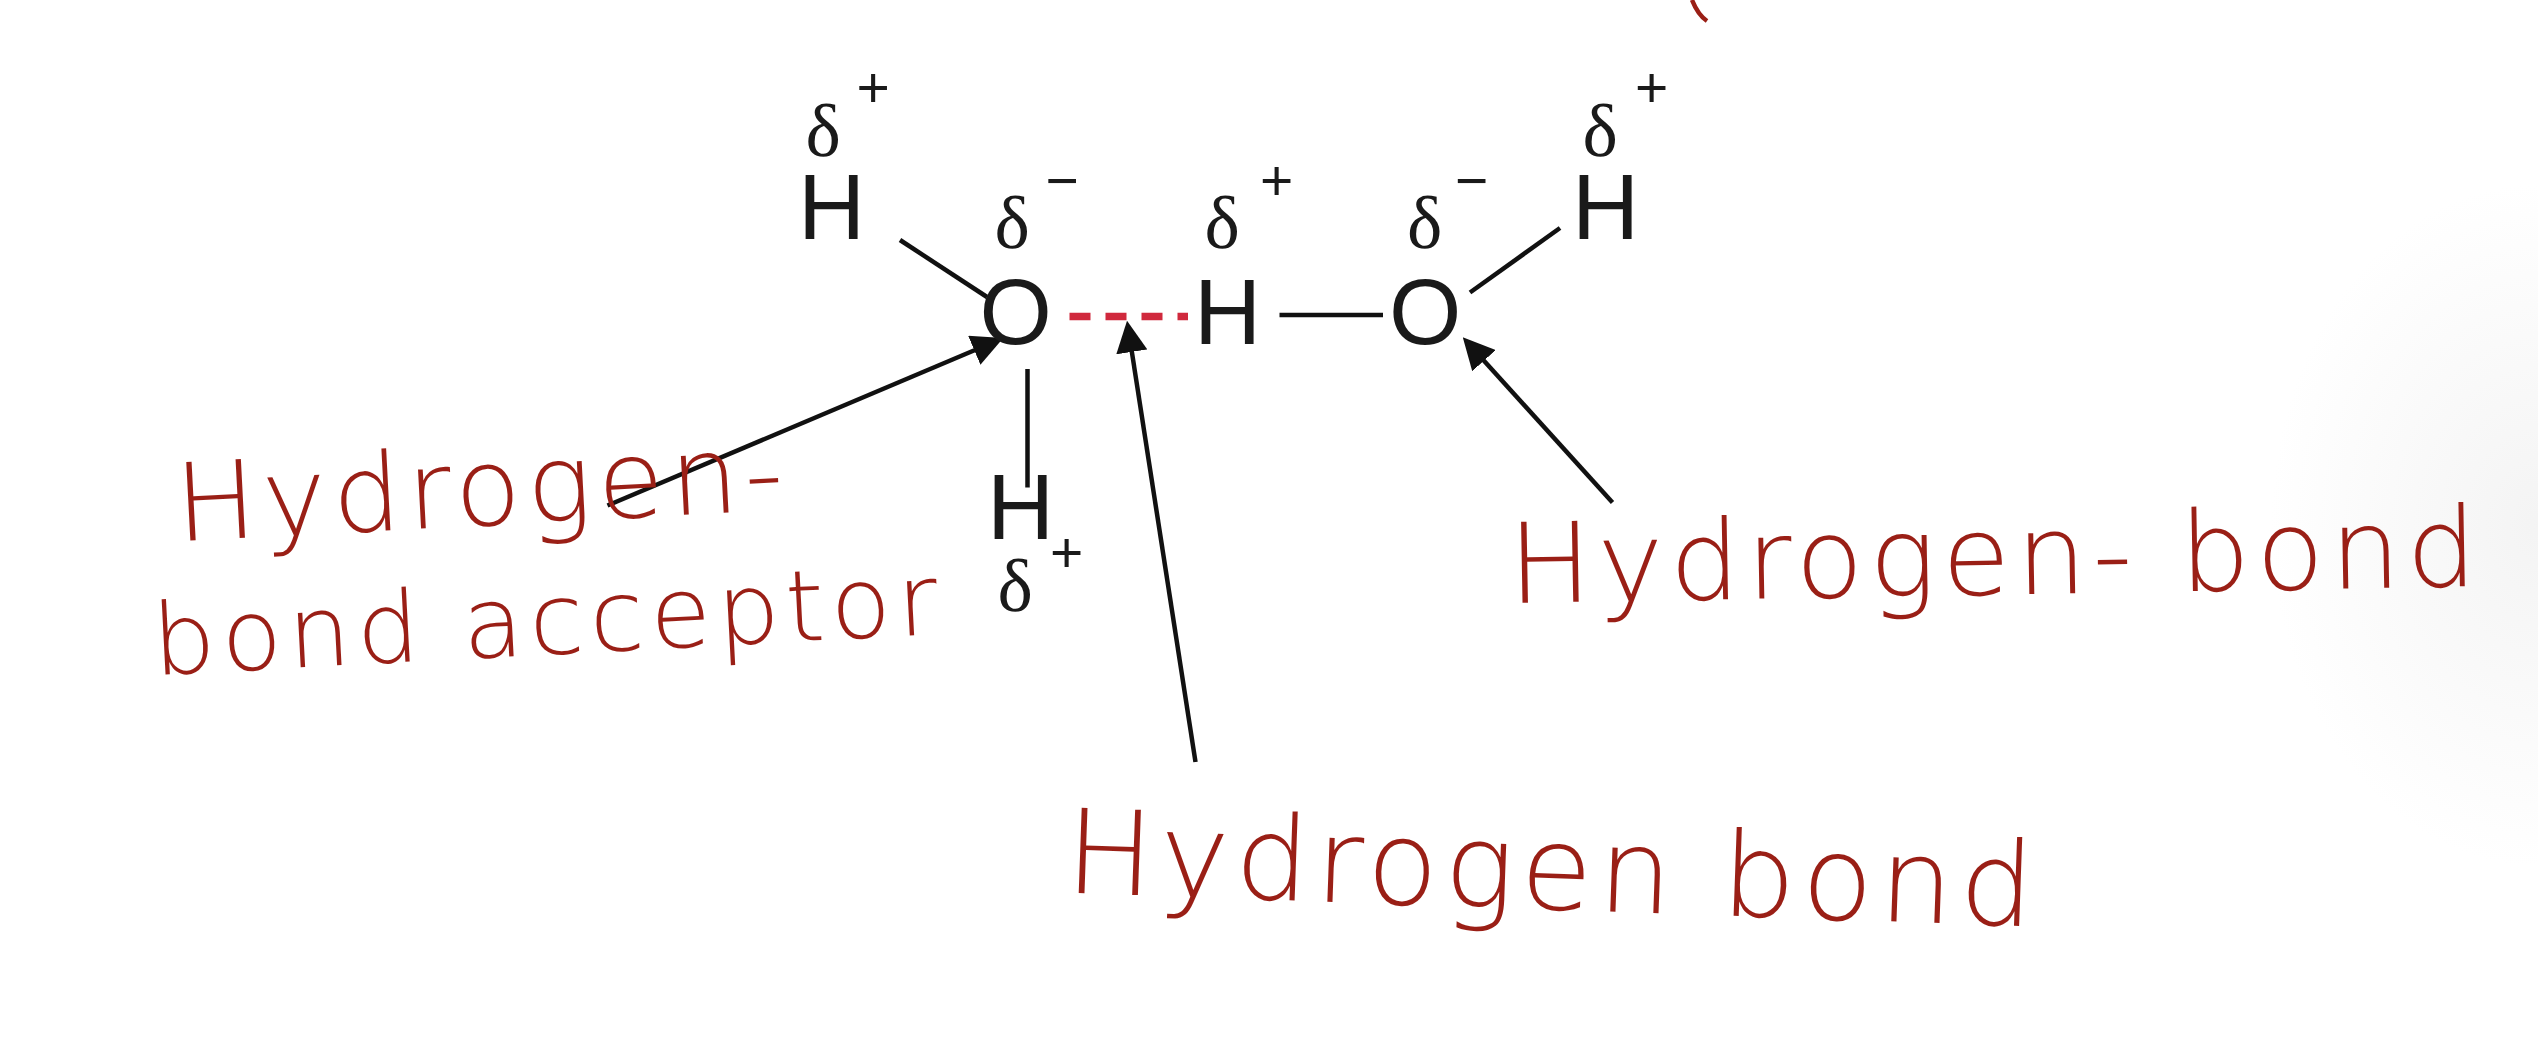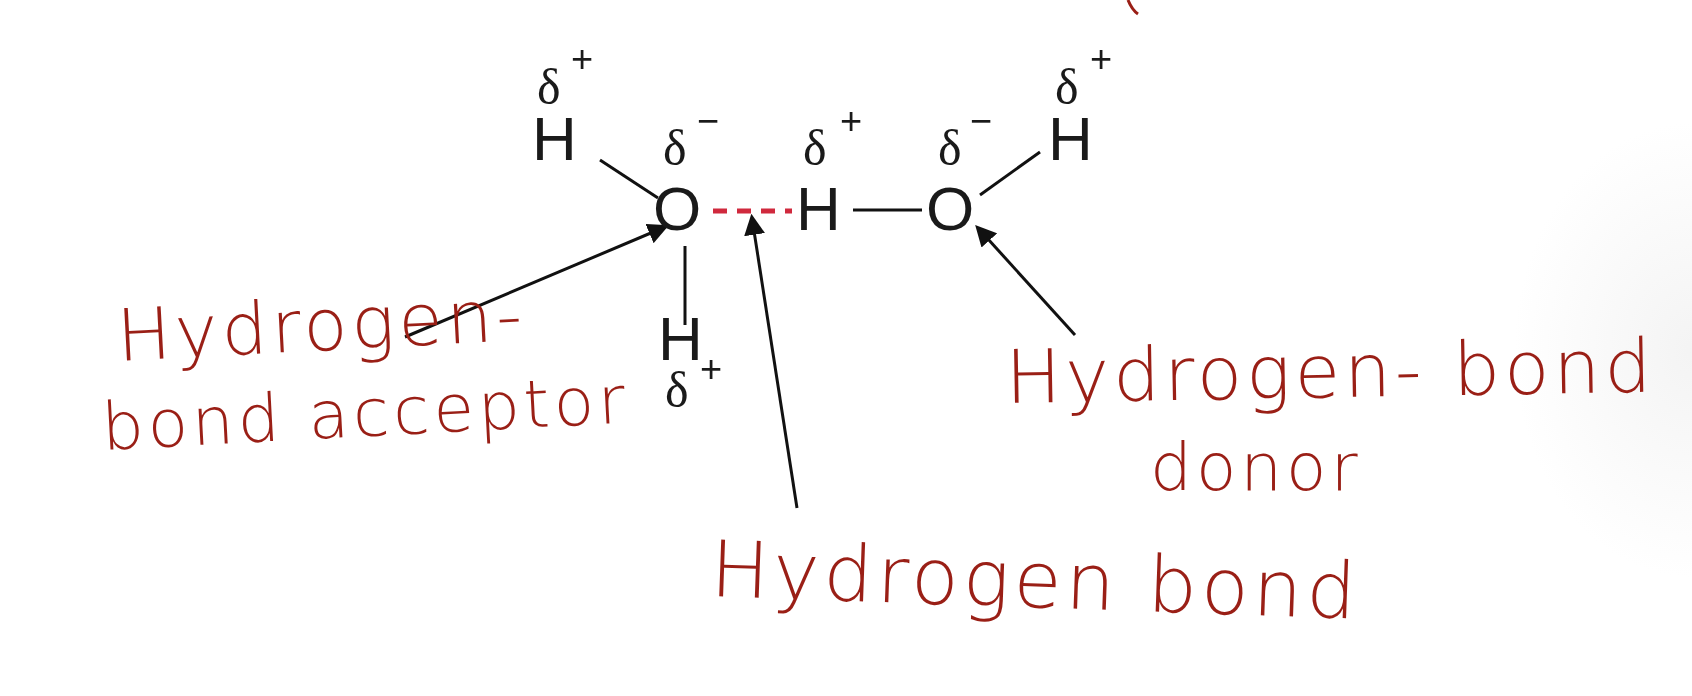--- a/index.html
+++ b/index.html
@@ -62,15 +62,14 @@
   <span class="delta" style="left:1055px;top:62px">δ</span>
   <span class="sign" style="left:1090px;top:40px">+</span>
   <span class="atom" style="left:1048px;top:108px">H</span>
 
   <span class="hand" style="left:115px;top:300px;font-size:72px;transform:rotate(-3deg)">Hydrogen-</span>
   <span class="hand" style="left:100px;top:395px;font-size:66px;transform:rotate(-3deg)">bond acceptor</span>
 
   <span class="hand" style="left:712px;top:530px;font-size:78px;transform:rotate(2deg)">Hydrogen bond</span>
 
   <span class="hand" style="left:1005px;top:340px;font-size:74px;transform:rotate(-1deg)">Hydrogen- bond</span>
-  <span class="hand" style="left:1150px;top:435px;font-size:66px">donor</span>
 
 </div>
 
 </body></html>

